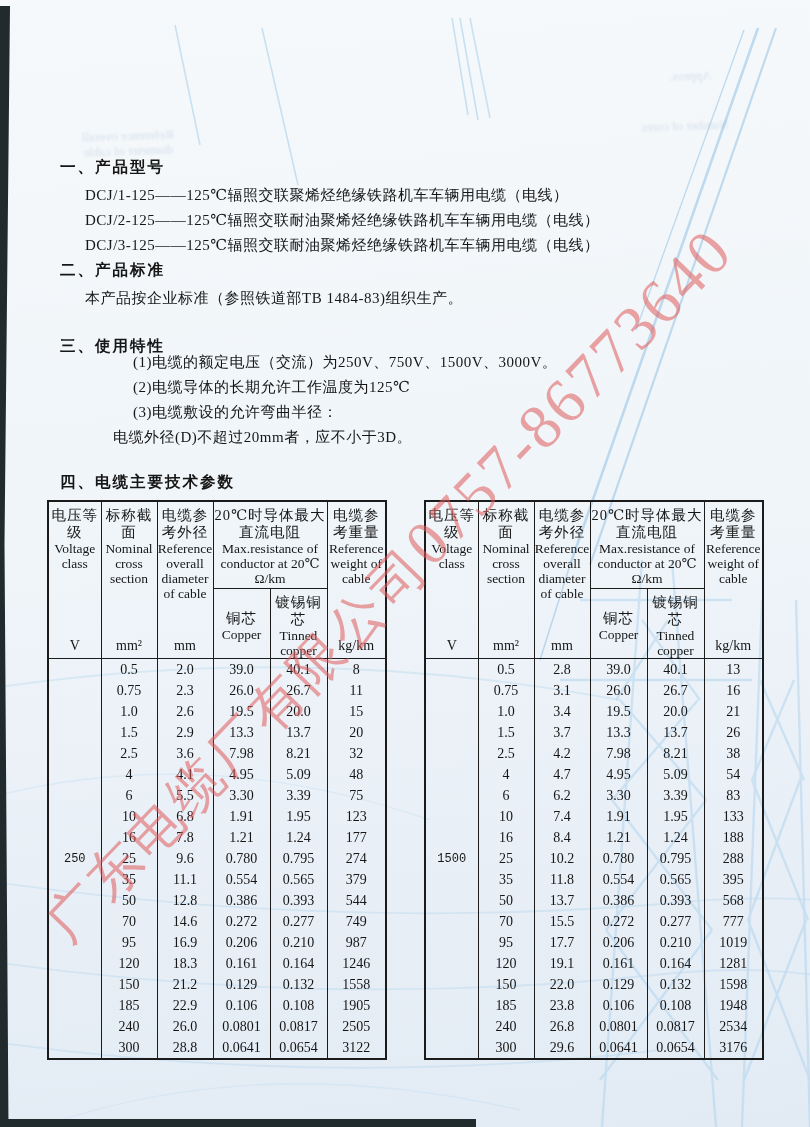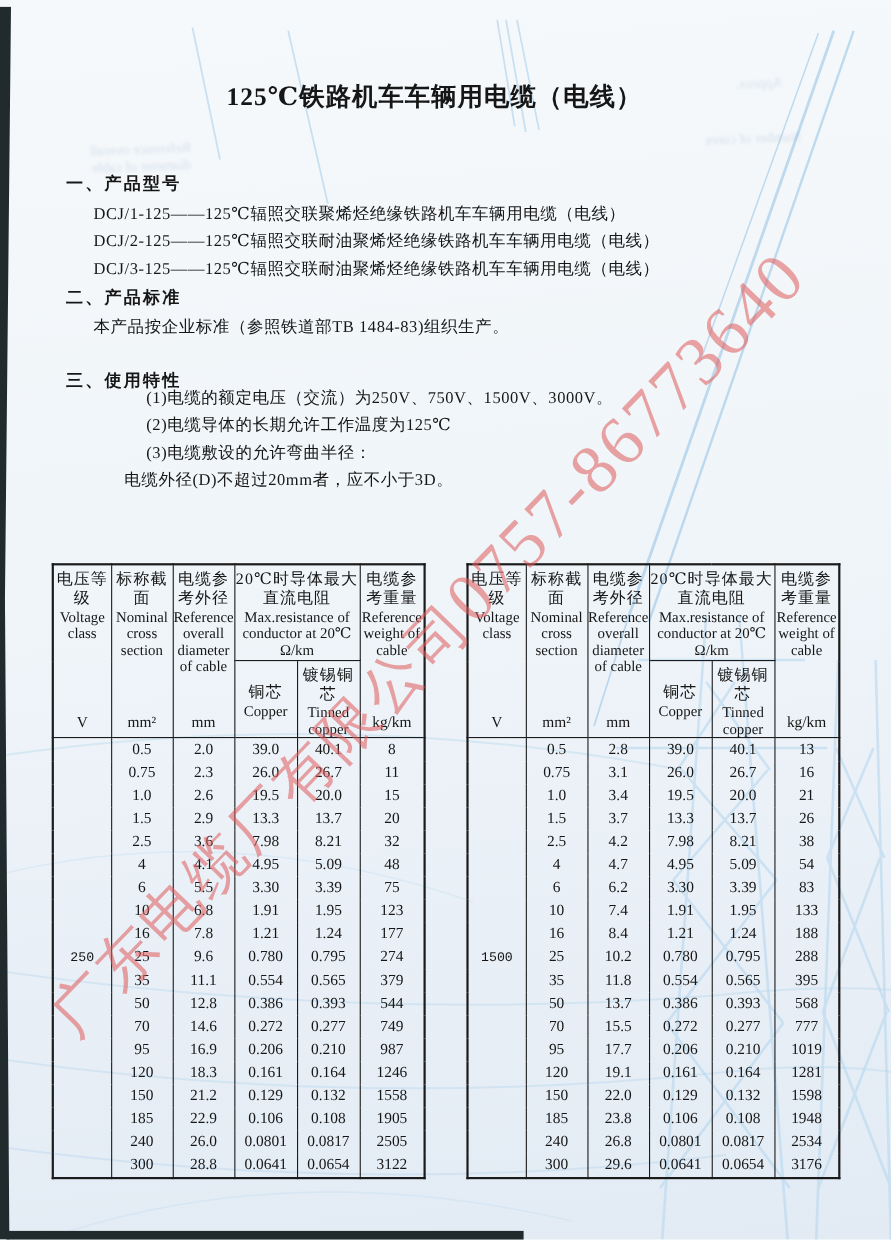--- a/index.html
+++ b/index.html
@@ -42,21 +42,21 @@
   .l3b{left:113px;top:425px;}
   .h4{top:472px;}
 
   
   .tbl{position:absolute;top:500px;border-collapse:collapse;table-layout:fixed;
        font-size:14px;line-height:16px;}
   .tbl-left{left:47px;}
   .tbl-right{left:424px;}
   .tbl,.tbl th{border:1.5px solid #1b1b1b;}
   .tbl th{border-width:1px;font-weight:normal;padding:0;position:relative;vertical-align:top;}
-  .tbl{border-width:2px;margin-top:12px;}
+  .tbl{border-width:2px;}
   .tbl td{border-left:1px solid #1b1b1b;border-right:1px solid #1b1b1b;
           padding:0;text-align:center;height:21px;}
   .tbl thead tr.r1 th{height:86px;}
   .tbl thead tr.r2 th{height:67px;vertical-align:middle;}
   col.cv{width:53px;} col.cs{width:56px;} col.cd{width:56px;}
   col.cc{width:57px;} col.ct{width:57px;} col.cw{width:59px;}
   .hz{font-size:14.5px;margin-top:5px;text-align:center;line-height:17px;letter-spacing:1px;}
   .he{font-size:13.5px;text-align:center;line-height:15px;letter-spacing:0;}
   .hu{position:absolute;left:0;right:0;bottom:4px;text-align:center;font-size:14px;}
   .c-volt{font-size:12px;font-family:Liberation Mono, monospace;}
@@ -122,21 +122,20 @@
   </svg>
 
   <div class="ghost g0">Reference overall diameter of cable</div>
   <div class="ghost g1">Number of cores</div>
   <div class="ghost g2">Approx.</div>
 
   <div class="watermark"><span class="wm-co">广东电缆厂有限公司</span><span class="wm-ph">0757-86773640</span></div>
 
   <div class="content">
 
-    <div class="title">125℃铁路机车车辆用电缆（电线）</div>
 
     <div class="sec-h h1">一、产品型号</div>
     <div class="lines l1">
       <div>DCJ/1-125——125℃辐照交联聚烯烃绝缘铁路机车车辆用电缆（电线）</div>
       <div>DCJ/2-125——125℃辐照交联耐油聚烯烃绝缘铁路机车车辆用电缆（电线）</div>
       <div>DCJ/3-125——125℃辐照交联耐油聚烯烃绝缘铁路机车车辆用电缆（电线）</div>
     </div>
 
     <div class="sec-h h2">二、产品标准</div>
     <div class="lines l2">本产品按企业标准（参照铁道部TB 1484-83)组织生产。</div>
@@ -144,20 +143,21 @@
     <div class="sec-h h3">三、使用特性</div>
     <div class="lines l3">
       <div>(1)电缆的额定电压（交流）为250V、750V、1500V、3000V。</div>
       <div>(2)电缆导体的长期允许工作温度为125℃</div>
       <div>(3)电缆敷设的允许弯曲半径：</div>
     </div>
     <div class="lines l3b">
       <div>电缆外径(D)不超过20mm者，应不小于3D。</div>
     </div>
 
+    <div class="sec-h h4">四、电缆主要技术参数</div>
 
     <table class="tbl tbl-left">
       <colgroup>
           <col class="cv">
           <col class="cs">
           <col class="cd">
           <col class="cc">
           <col class="ct">
           <col class="cw">
         </colgroup>

